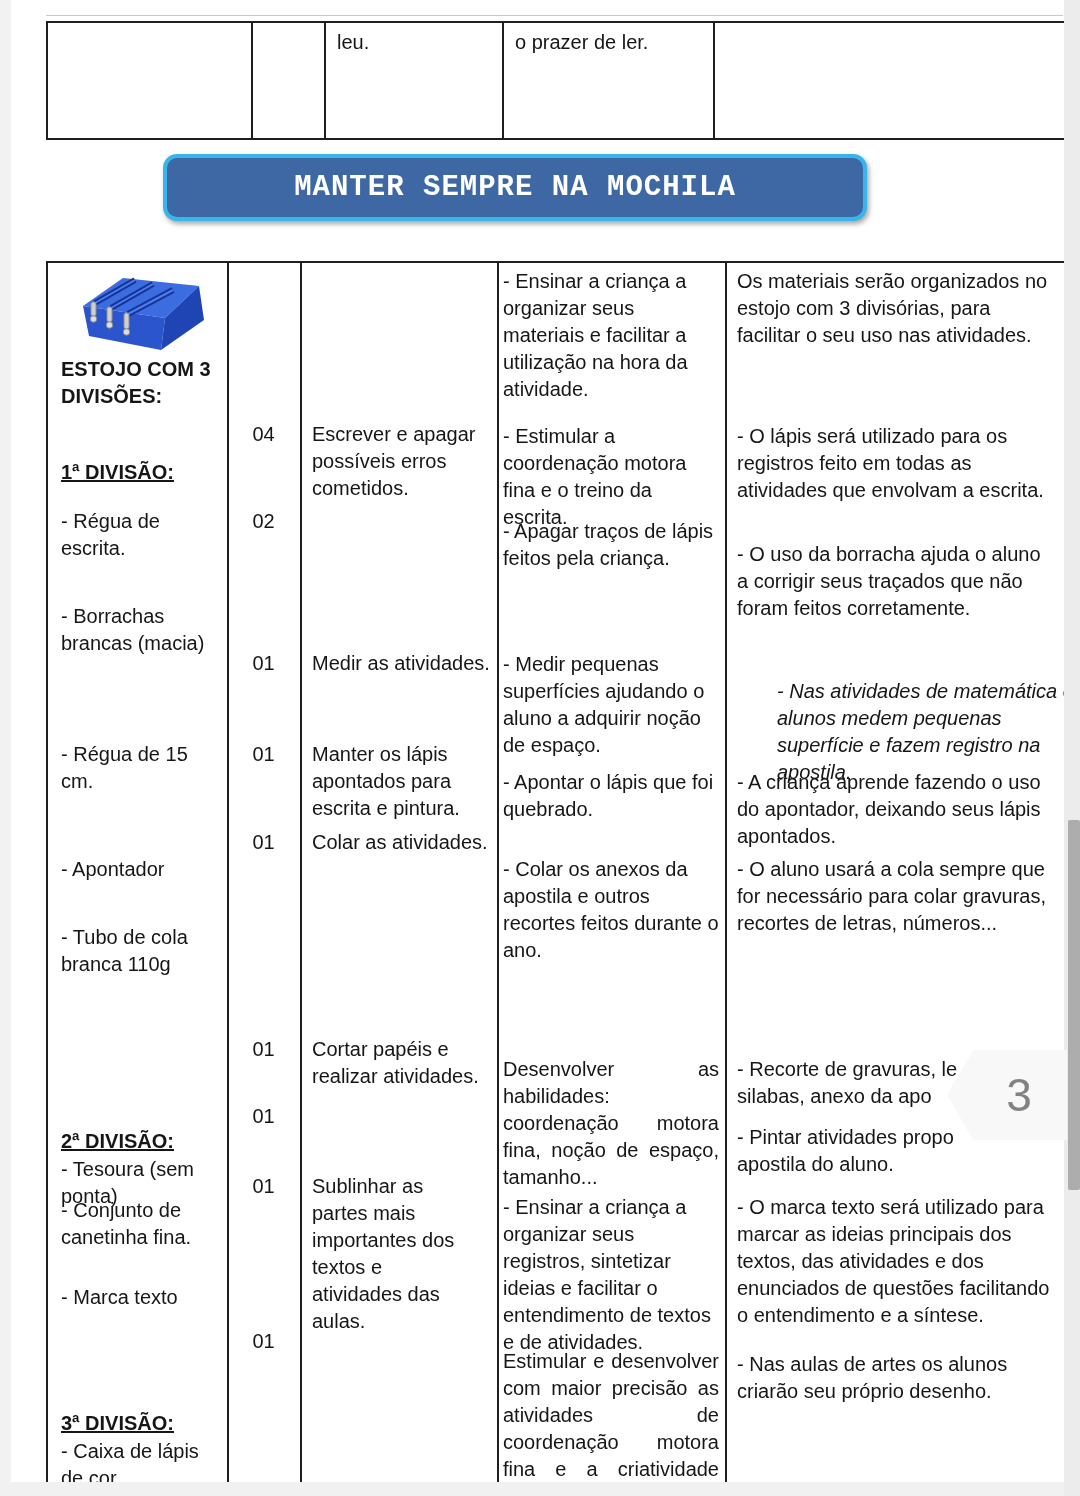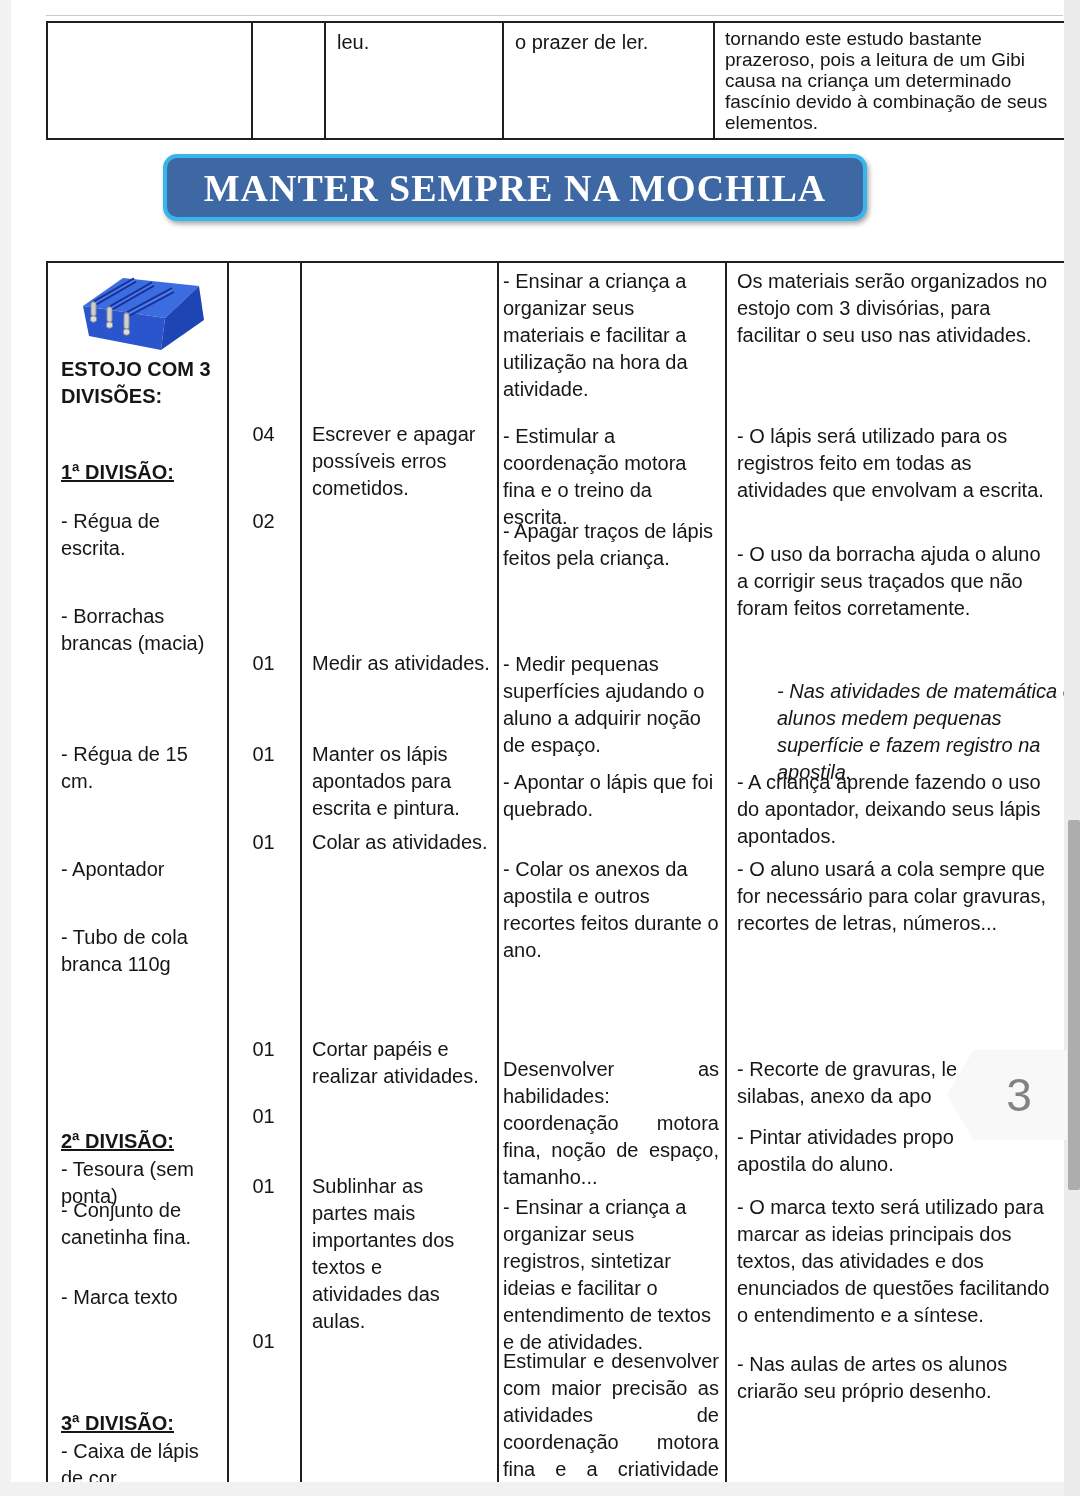--- a/index.html
+++ b/index.html
@@ -11,21 +11,21 @@
   .t{position:absolute;font-size:20px;line-height:27px;color:#161616;}
   .b{font-weight:bold;}
   .u{text-decoration:underline;}
   .c{text-align:center;}
   .j{text-align:justify;}
   .pre{white-space:pre-line;}
   .small{font-size:19px;line-height:21px;}
   #banner{position:absolute;left:163px;top:154px;width:704px;height:67px;box-sizing:border-box;
           background:#3d68a3;border:4px solid #38b5ea;border-radius:14px;
           box-shadow:2px 3px 5px rgba(0,0,0,.35);display:flex;align-items:center;justify-content:center;}
-  #banner span{font-family:Liberation Serif, serif;font-weight:bold;font-size:38px;color:#ffffff;letter-spacing:1px;}
+  #banner span{font-family:Liberation Mono, monospace;font-weight:bold;font-size:29px;color:#ffffff;letter-spacing:1px;}
   #topline{position:absolute;left:46px;top:15px;width:1017px;height:1px;background:#c9c9c9;}
   #scroll-track{position:absolute;right:0;top:0;width:16px;height:1496px;background:#ececec;z-index:20;}
   #scroll-thumb{position:absolute;right:0;top:820px;width:12px;height:370px;background:#adadad;border-radius:2px;z-index:21;}
   #left-margin{left:0;top:0;width:11px;height:1496px;background:#f2f2f2;z-index:20;}
   #bottom-gap{left:0;top:1482px;width:1068px;height:14px;background:#f1f1f1;z-index:20;}
   #badge{position:absolute;left:947px;top:1050px;width:120px;height:90px;z-index:30;
          background:#f8f8f8;clip-path:polygon(0 50%,22% 0,100% 0,100% 100%,22% 100%);
          filter:drop-shadow(0 1px 3px rgba(0,0,0,.3));
          display:flex;align-items:center;justify-content:center;}
   #badge span{font-size:46px;color:#828282;padding-left:24px;}
@@ -38,21 +38,20 @@
 
   <div id="topline"></div>
 
   <div class="tbl" style="left:46px;top:21px;width:1017px;height:115px;">
     <div class="vline" style="left:203px;"></div>
     <div class="vline" style="left:276px;"></div>
     <div class="vline" style="left:454px;"></div>
     <div class="vline" style="left:665px;"></div>
     <div class="t" style="left:289px;top:6px;width:150px;">leu.</div>
     <div class="t" style="left:467px;top:6px;width:185px;">o prazer de ler.</div>
-    <div class="t small" style="left:677px;top:5px;width:330px;">tornando este estudo bastante prazeroso, pois a leitura de um Gibi causa na criança um determinado fascínio devido à combinação de seus elementos.</div>
   </div>
 
   <div id="banner">
     <span>MANTER SEMPRE NA MOCHILA</span>
   </div>
 
   <div class="tbl" style="left:46px;top:261px;width:1017px;height:1220px;">
     <div class="vline" style="left:179px;"></div>
     <div class="vline" style="left:252px;"></div>
     <div class="vline" style="left:449px;"></div>

